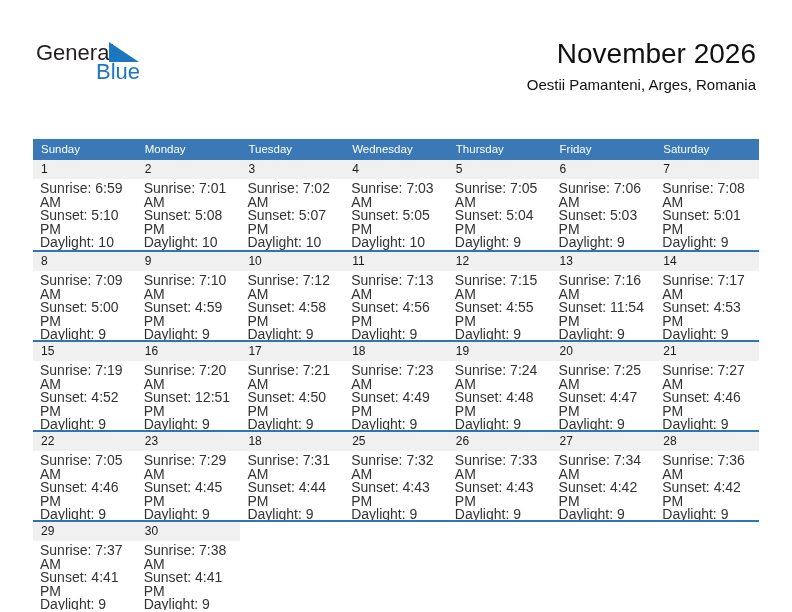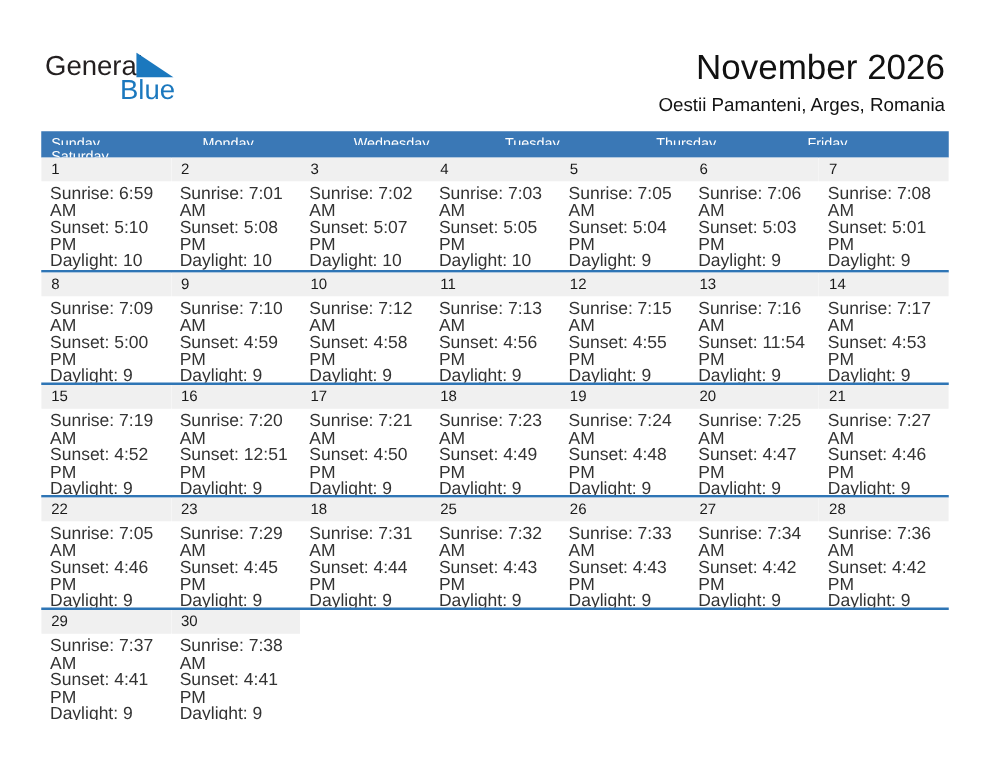--- a/index.html
+++ b/index.html
@@ -36,23 +36,24 @@
     position: absolute; right: 36px; top: 76px;
     font-size: 15px; color: #111111; 
     white-space: nowrap;
   }
   
   .calendar {
     position: absolute; left: 33px; top: 105px;
     width: 726px;
   }
   .dow-row {
-    display: grid; grid-template-columns: repeat(6, 1fr);
+    display: grid; grid-template-columns: repeat(7, 1fr);
     background: var(--header-bg, #3a78b6);
     height: 21px;
+    margin-top: 34px;
   }
   .dow-cell {
     color: #ffffff; font-size: 11.5px; line-height: 21px;
     padding-left: 8px; overflow: hidden; white-space: nowrap;
   }
   .week-row {
     display: grid; grid-template-columns: repeat(7, 1fr);
     height: 90px;
   }
   .week-row.bordered {
@@ -81,22 +82,22 @@
   <span class="logo-blue">Blue</span>
 </div>
 
 <div class="page-title">November 2026</div>
 <div class="page-subtitle">Oestii Pamanteni, Arges, Romania</div>
 
 <div class="calendar">
   <div class="dow-row" id="dow-row">
       <div class="dow-cell">Sunday</div>
       <div class="dow-cell">Monday</div>
+      <div class="dow-cell">Tuesday</div>
       <div class="dow-cell">Wednesday</div>
-      <div class="dow-cell">Tuesday</div>
       <div class="dow-cell">Thursday</div>
       <div class="dow-cell">Friday</div>
       <div class="dow-cell">Saturday</div>
     </div>
   <div id="weeks-container">
       <div class="week-row">
         <div class="day-cell">
           <span class="day-number">1</span>
           <div class="day-details">
             <div>Sunrise: 6:59 AM</div>

